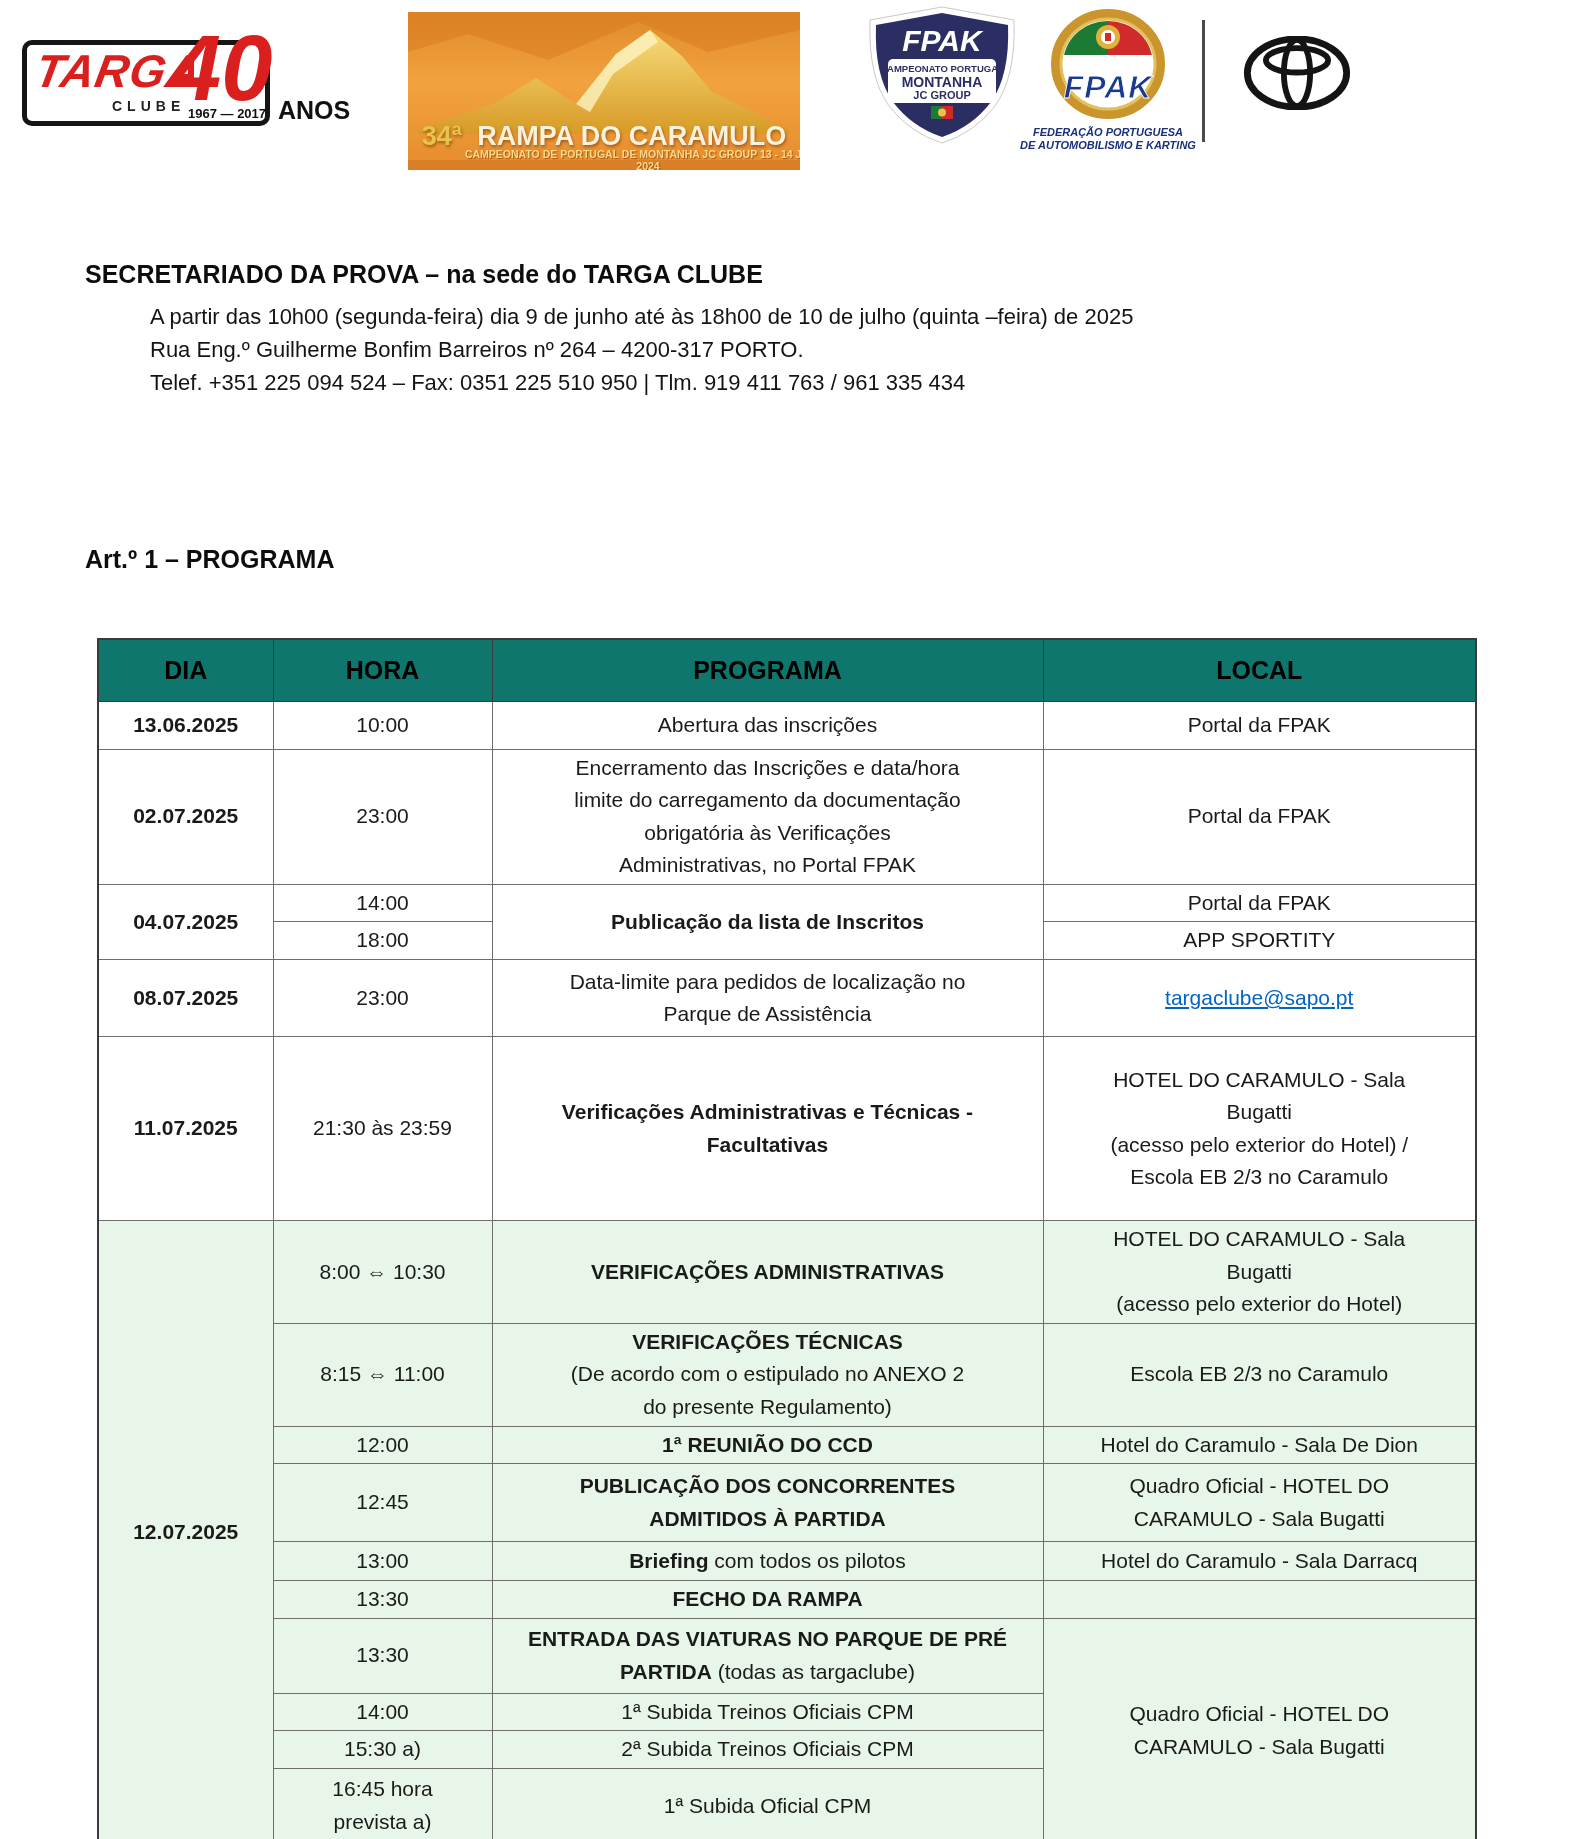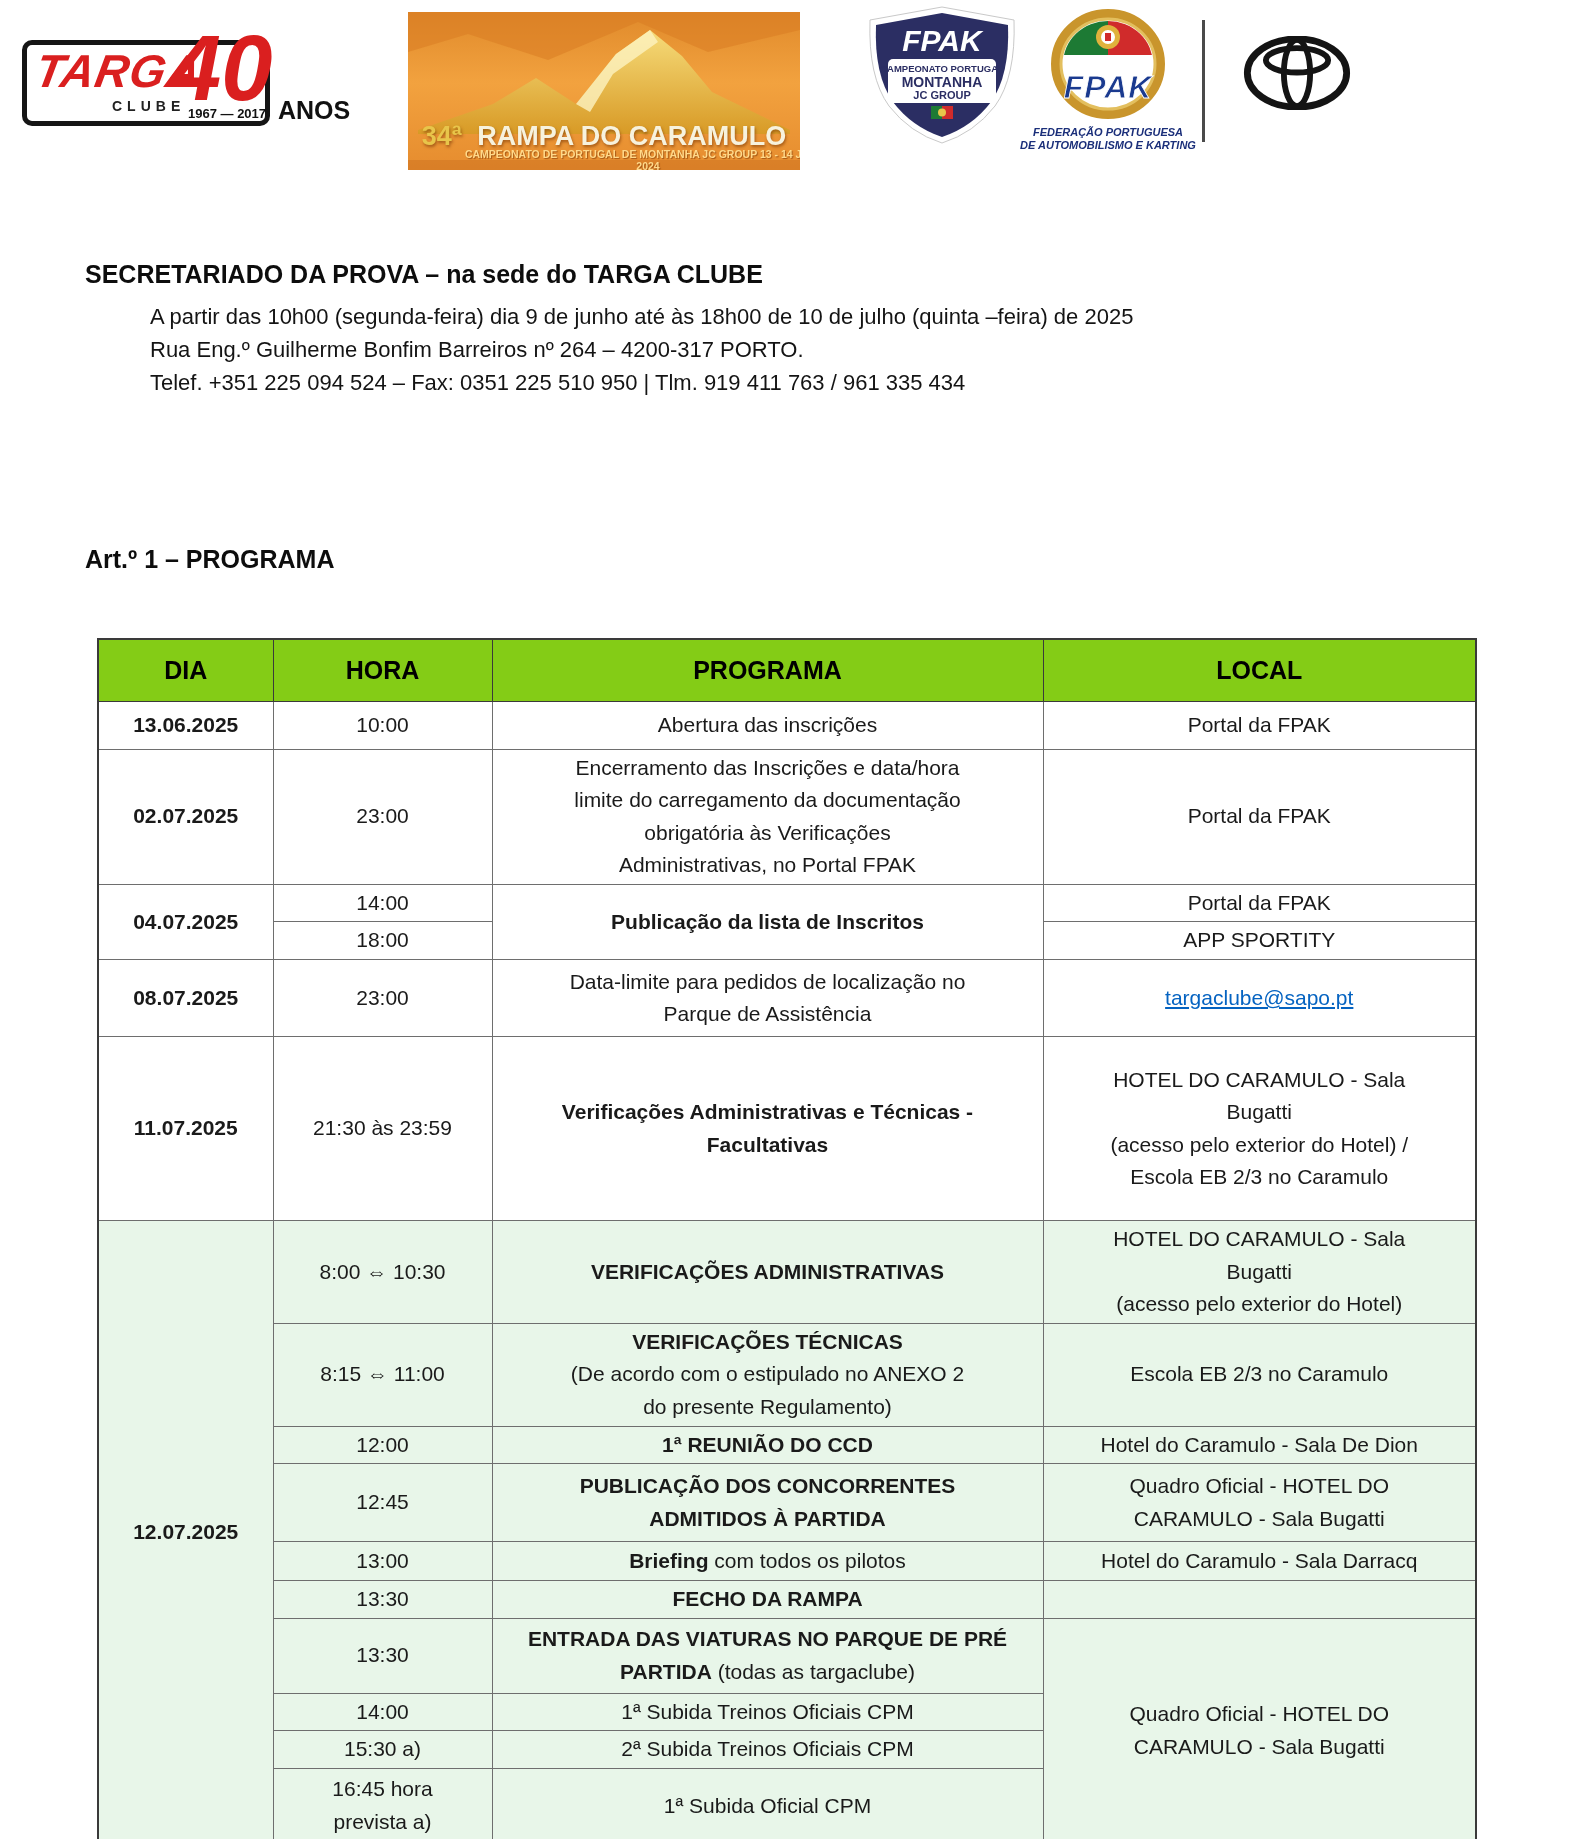--- a/index.html
+++ b/index.html
@@ -47,21 +47,21 @@
   
   .sec-title{position:absolute;left:85px;top:260px;font-size:25px;font-weight:bold;color:#0d0d0d;}
   .sec-lines{position:absolute;left:150px;top:300px;width:1150px;font-size:22px;line-height:33px;color:#141414;}
   .art-title{position:absolute;left:85px;top:545px;font-size:25px;font-weight:bold;color:#0d0d0d;}
 
   
   .prog-table{position:absolute;left:97px;top:638px;width:1378px;border-collapse:collapse;
     table-layout:fixed;font-size:21px;border:2px solid #3a3a3a;}
   .prog-table td,.prog-table th{border:1px solid #6e6e6e;text-align:center;vertical-align:middle;
     padding:2px 8px;line-height:1.55;white-space:pre-line;overflow:hidden;}
-  .prog-table th{background:#84cc16;font-size:25px;color:#000;border-color:#3a3a3a;}
+  .prog-table th{background:#0f766e;font-size:25px;color:#000;border-color:#3a3a3a;}
   .cell-bold{font-weight:bold;}
   .dia-cell{font-weight:bold;}
   .green td{background:#e8f6e9;}
   a.mail-link{color:#0563c1;text-decoration:underline;cursor:pointer;}
 </style>
 </head>
 <body>
 
 <div class="doc-page">
 

